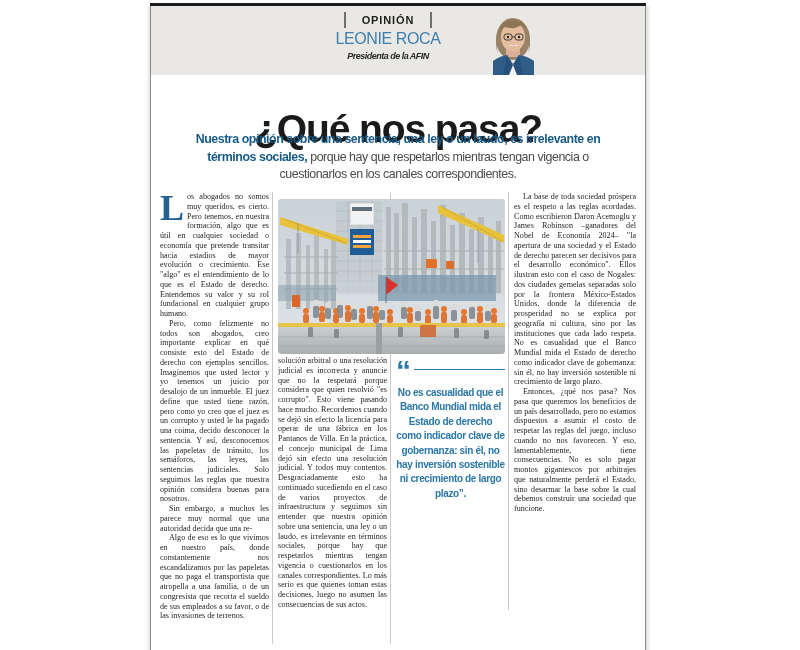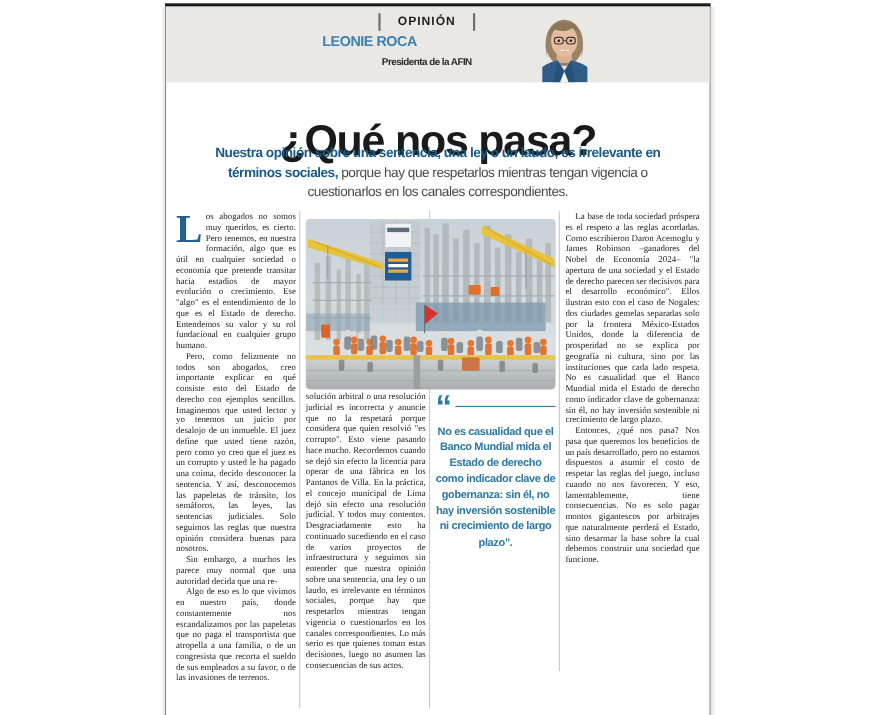--- a/index.html
+++ b/index.html
@@ -74,34 +74,35 @@
     font-size: 11px;
     letter-spacing: 0.9px;
     color: #1d1d1d;
     padding: 0 16px;
     white-space: nowrap;
   }
   .byline-name {
     position: absolute;
     left: 0px; top: 24px;
     width: 190px;
-    text-align: left;
-    font-family: "Liberation Sans", sans-serif;
-    font-size: 13px;
-    font-weight: bold;
+    text-align: center;
+    font-family: "Liberation Sans", sans-serif;
+    font-size: 16px;
+    font-weight: normal;
     letter-spacing: -0.4px;
     color: #3d7fae;
     white-space: nowrap;
   }
   .byline-role {
     position: absolute;
     left: 0px; top: 45px;
     width: 190px;
     text-align: center;
     font-family: "Liberation Sans", sans-serif;
+    font-style: italic;
     font-weight: bold;
     font-size: 9px;
     letter-spacing: -0.5px;
     color: #2a2a2a;
     white-space: nowrap;
   }
 
   
   .portrait {
     position: absolute;

